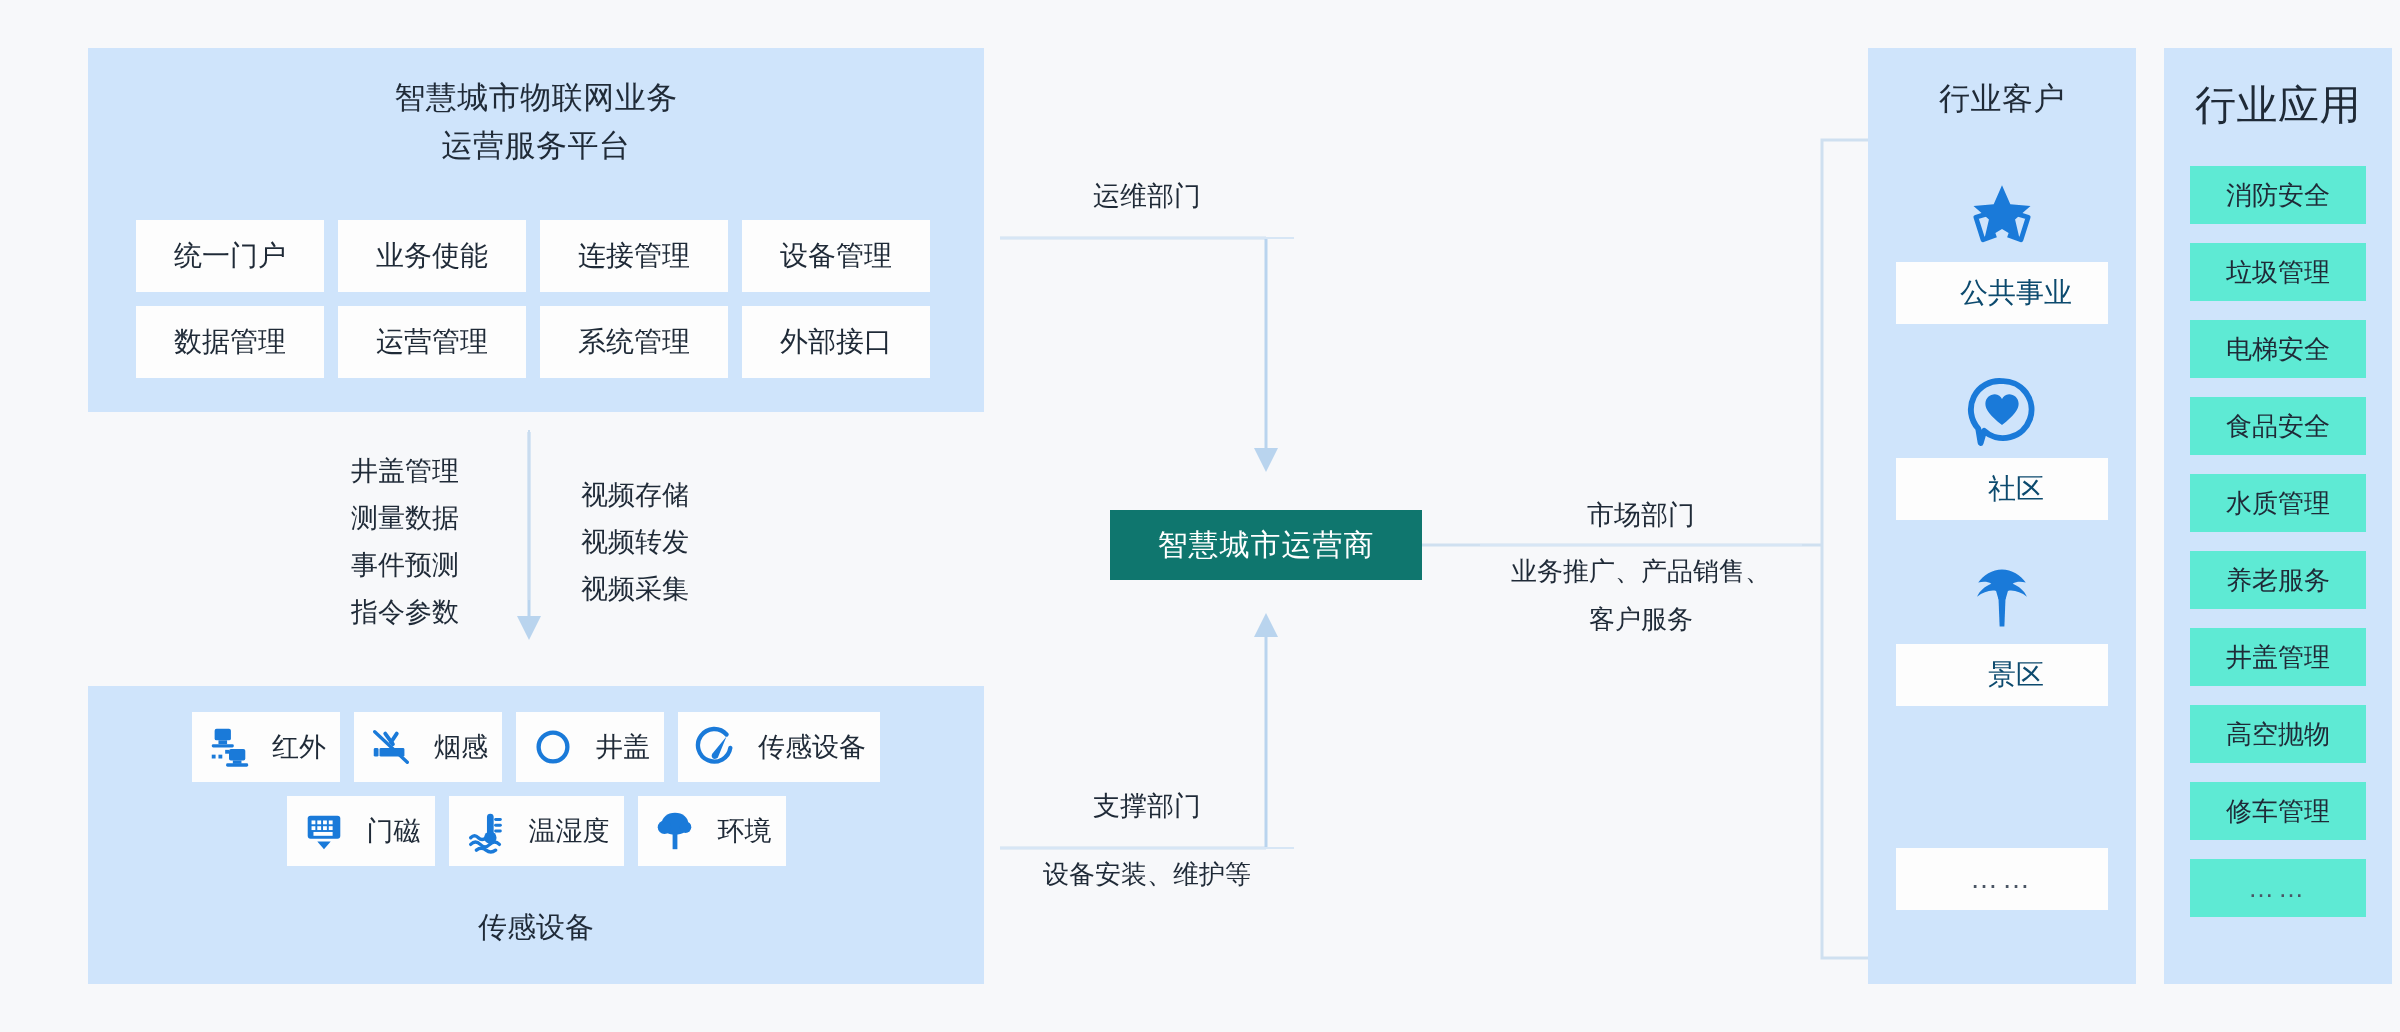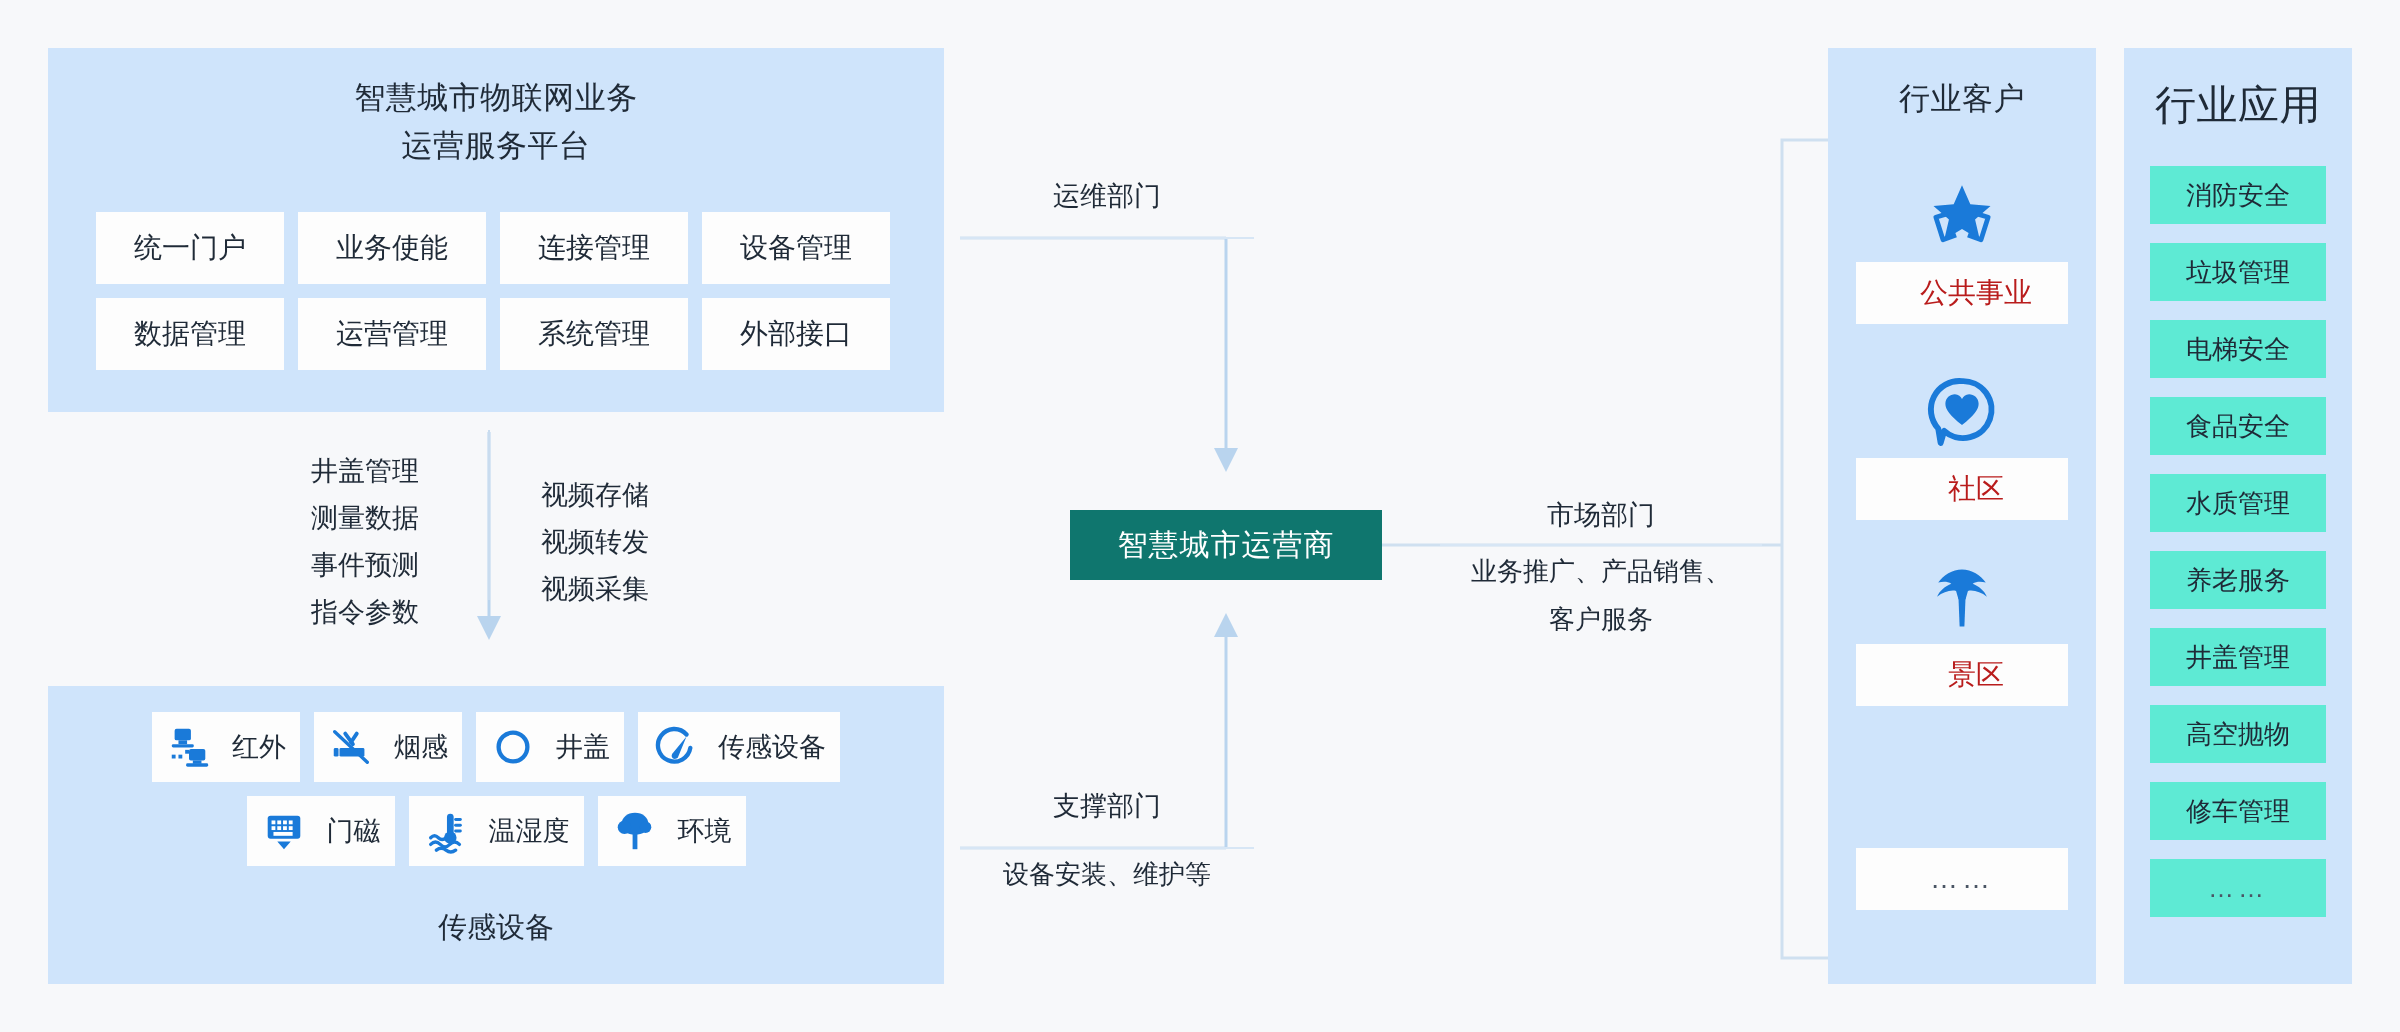--- a/index.html
+++ b/index.html
@@ -3,34 +3,34 @@
 <meta charset="utf-8">
 <style>
   html,body{margin:0;padding:0;}
   body{
     width:2400px;height:1032px;
     background:#f7f8fa;
     font-family:"Liberation Sans","DejaVu Sans",sans-serif;
     color:#1f2a37;
     overflow:hidden;
   }
-  #stage{position:relative;width:1903px;height:1032px;}
+  #stage{position:relative;width:1903px;height:1032px;margin-left:40px;}
 
   
   .panel{position:absolute;background:#cfe4fb;}
   .panel-title{
     text-align:center;color:#1f2a37;font-weight:400;
     letter-spacing:.5px;
   }
 
   
   #platform-panel{left:48px;top:48px;width:896px;height:364px;}
   #platform-title{padding-top:26px;font-size:31px;line-height:48px;}
   #platform-grid{
-    position:absolute;left:48px;top:164px;
+    position:absolute;left:48px;top:172px;
     display:grid;grid-template-columns:repeat(4,188px);
     grid-auto-rows:72px;column-gap:14px;row-gap:14px;
   }
   .pf-cell{
     background:#fdfdfd;display:flex;align-items:center;justify-content:center;
     font-size:28px;color:#1f2a37;
   }
 
   
   #sensor-panel{left:48px;top:686px;width:896px;height:298px;}
@@ -64,21 +64,21 @@
   #datacol-right{left:520px;top:472px;width:150px;}
 
   
   #customer-panel{left:1828px;top:48px;width:268px;height:936px;}
   #customer-title{padding-top:30px;font-size:31px;}
   .cust-item{position:absolute;left:28px;width:212px;}
   .cust-icon{height:92px;display:flex;align-items:center;justify-content:center;}
   .cust-icon svg{width:76px;height:76px;display:block;}
   .cust-label{
     background:#fdfdfd;height:62px;display:flex;align-items:center;
-    justify-content:center;font-size:28px;color:#b91c1c;padding-left:28px;
+    justify-content:center;font-size:28px;color:#0c4a6e;padding-left:28px;
   }
   .cust-dots{
     position:absolute;left:28px;width:212px;height:62px;background:#fdfdfd;
     display:flex;align-items:center;justify-content:center;
     font-size:28px;letter-spacing:4px;color:#4a5564;
   }
 
   
   #app-panel{left:2124px;top:48px;width:228px;height:936px;}
   #app-title{padding-top:30px;font-size:41px;}

